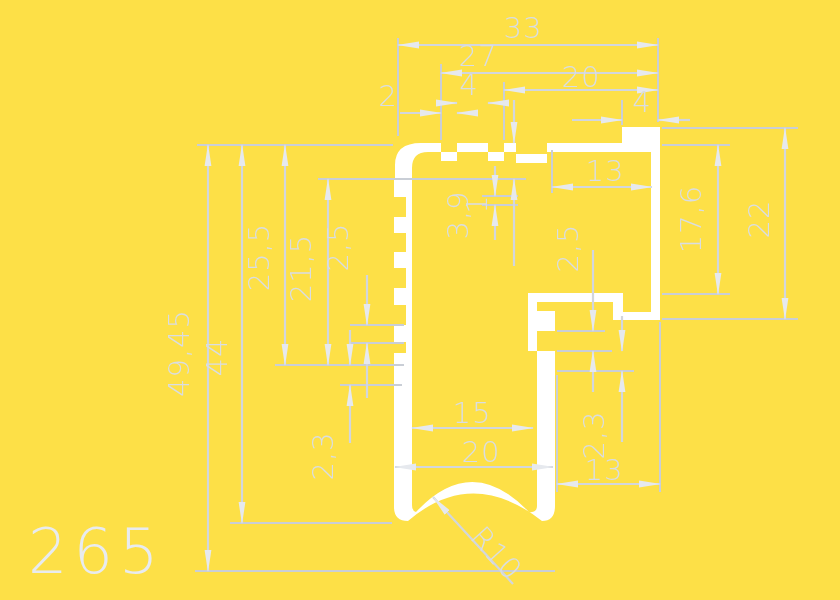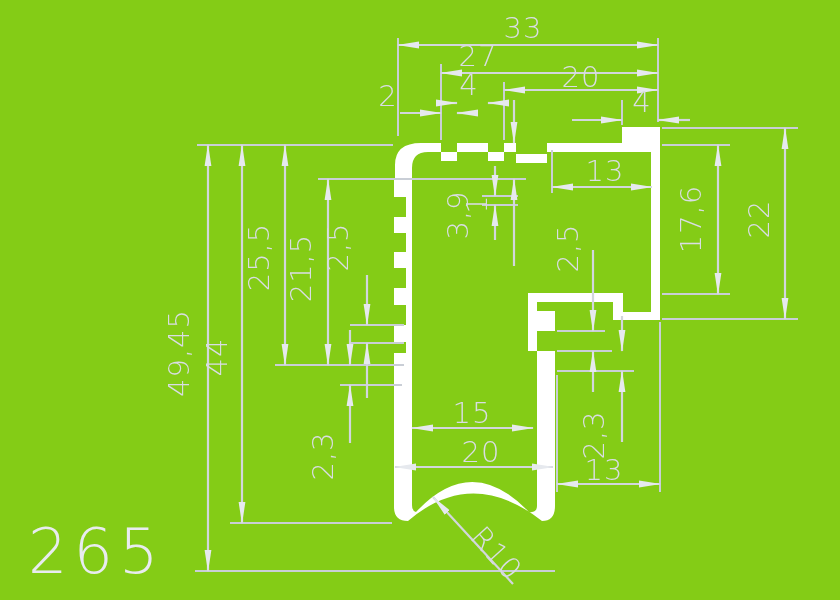--- a/index.html
+++ b/index.html
@@ -1,16 +1,16 @@
 <!DOCTYPE html>
 <html><head>
 <meta charset="utf-8">
 <style>
   html,body{margin:0;padding:0;background:#212631;}
-  .canvas{position:relative;width:840px;height:600px;background:#84cc16;overflow:hidden;
+  .canvas{position:relative;width:840px;height:600px;background:#fde047;overflow:hidden;
           font-family:"DejaVu Sans",sans-serif;}
   svg{position:absolute;left:0;top:0;}
   text{font-family:"DejaVu Sans",sans-serif;font-weight:200;fill:#d9dde3;}
   .dimtxt{font-size:29px;letter-spacing:1px;}
   .parttxt{font-size:62px;letter-spacing:6px;fill:#e8ebef;}
   .ext{stroke:#c9ced6;stroke-width:2;}
   .dim{stroke:#d2d6dd;stroke-width:2.2;}
 </style>
 </head>
 <body>

